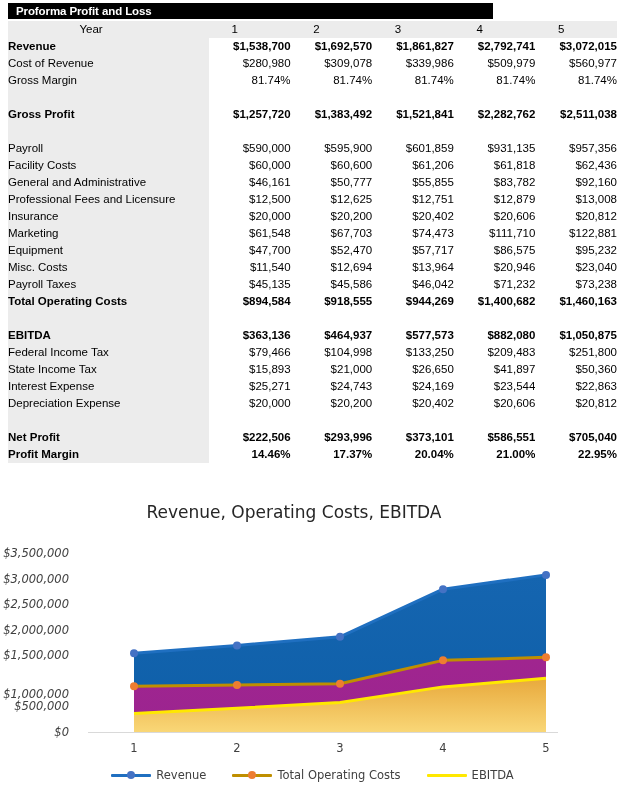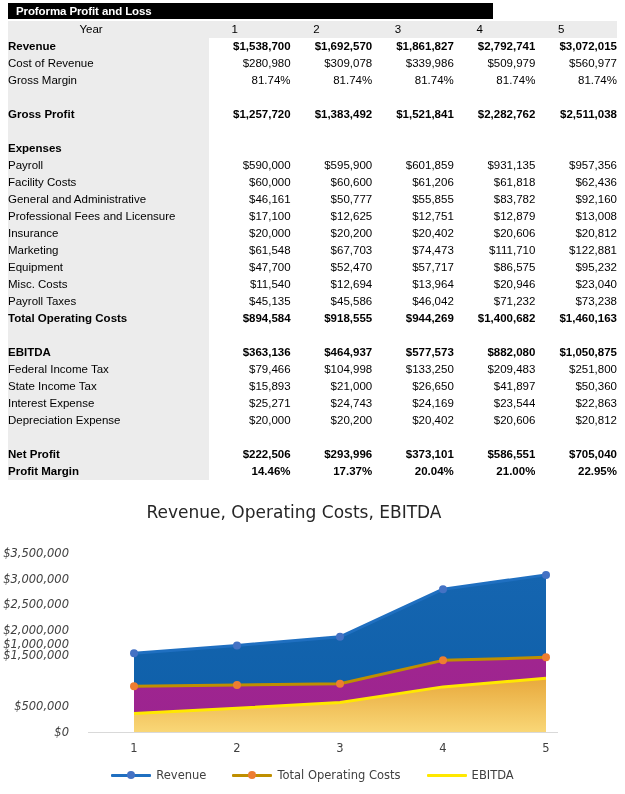--- a/index.html
+++ b/index.html
@@ -154,28 +154,20 @@
             <td class="num">$2,511,038</td>
           </tr>
           <tr class="spacer">
             <td class="lbl"></td>
             <td class="num"></td>
             <td class="num"></td>
             <td class="num"></td>
             <td class="num"></td>
             <td class="num"></td>
           </tr>
-          <tr class="b">
-            <td class="lbl">Expenses</td>
-            <td class="num"></td>
-            <td class="num"></td>
-            <td class="num"></td>
-            <td class="num"></td>
-            <td class="num"></td>
-          </tr>
           <tr>
             <td class="lbl">Payroll</td>
             <td class="num">$590,000</td>
             <td class="num">$595,900</td>
             <td class="num">$601,859</td>
             <td class="num">$931,135</td>
             <td class="num">$957,356</td>
           </tr>
           <tr>
             <td class="lbl">Facility Costs</td>
@@ -188,21 +180,21 @@
           <tr>
             <td class="lbl">General and Administrative</td>
             <td class="num">$46,161</td>
             <td class="num">$50,777</td>
             <td class="num">$55,855</td>
             <td class="num">$83,782</td>
             <td class="num">$92,160</td>
           </tr>
           <tr>
             <td class="lbl">Professional Fees and Licensure</td>
-            <td class="num">$17,100</td>
+            <td class="num">$12,500</td>
             <td class="num">$12,625</td>
             <td class="num">$12,751</td>
             <td class="num">$12,879</td>
             <td class="num">$13,008</td>
           </tr>
           <tr>
             <td class="lbl">Insurance</td>
             <td class="num">$20,000</td>
             <td class="num">$20,200</td>
             <td class="num">$20,402</td>
@@ -325,21 +317,21 @@
     </table>
   </div>
 
   <div class="chart">
     <div class="chart-title">Revenue, Operating Costs, EBITDA</div>
   </div>
 
   <div class="ylabels" id="ylabels" style="position: absolute; left: 0px; top: 0px; width: 84px; height: 794px;">
       <div style="top: 732px; right: 15px;">$0</div>
       <div style="top: 706.429px; right: 15px;">$500,000</div>
-      <div style="top: 644px; right: 15px;">$1,000,000</div>
+      <div style="top: 694px; right: 15px;">$1,000,000</div>
       <div style="top: 655.286px; right: 15px;">$1,500,000</div>
       <div style="top: 629.714px; right: 15px;">$2,000,000</div>
       <div style="top: 604.143px; right: 15px;">$2,500,000</div>
       <div style="top: 578.571px; right: 15px;">$3,000,000</div>
       <div style="top: 553px; right: 15px;">$3,500,000</div>
     </div>
   <div class="axisline"></div>
   <svg class="series" id="plot-svg" width="625" height="794">
       <defs>
         <linearGradient id="gRev" x1="0" y1="0" x2="0" y2="1">

